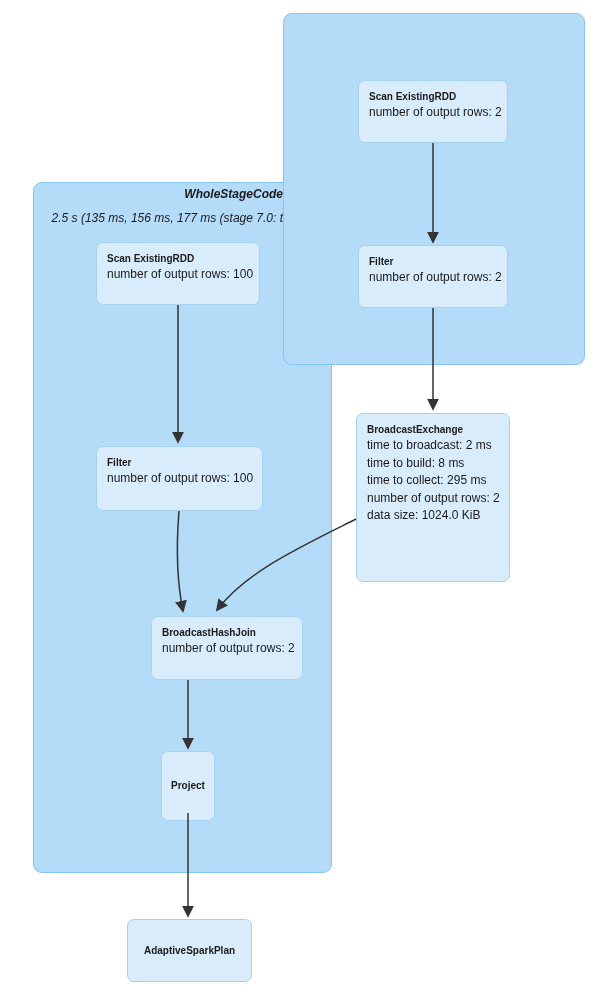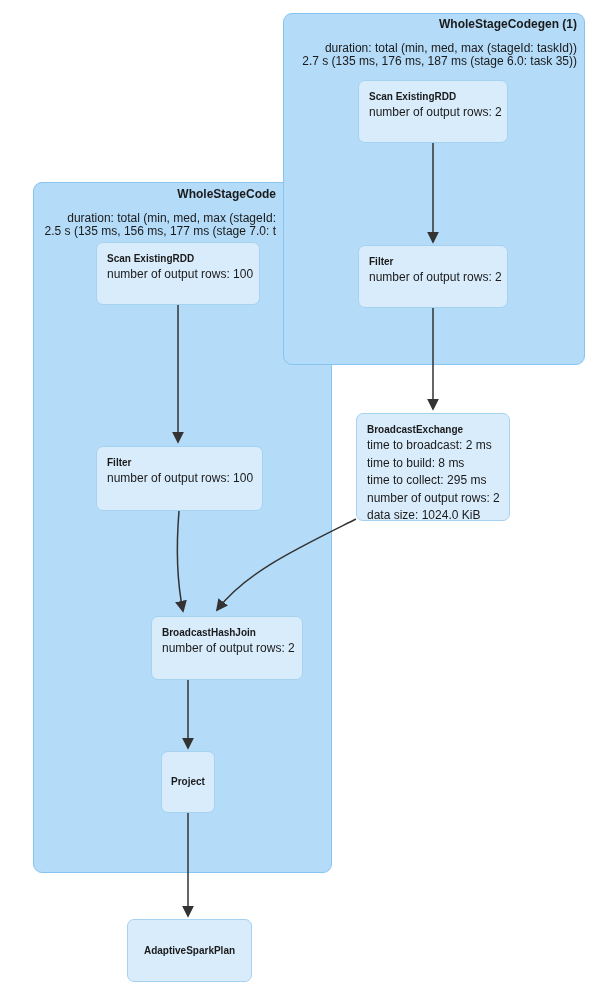--- a/index.html
+++ b/index.html
@@ -65,54 +65,48 @@
     width:614px;height:997px;
     pointer-events:none;
     z-index:50;
   }
   .edge{stroke:#333333;stroke-width:1.5;fill:none;}
 
   
   #cluster-left {left:33px;  top:182px; width:299px; height:691px;}
   #cluster-right{left:283px; top:13px;  width:302px; height:352px;}
 
-  #cluster-left-label {left:26px;  top:187px; width:250px;}
+  #cluster-left-label {left:33px;  top:187px; width:250px;font-style:italic;}
   #cluster-right-label{left:293px; top:17px;  width:284px;}
 
   
   #node-scan1  {left:358px; top:80px;  width:150px; height:63px;}
   #node-filter1{left:358px; top:245px; width:150px; height:63px;}
-  #node-bexch  {left:356px; top:413px; width:154px; height:108px;}
+  #node-bexch  {left:356px; top:413px; width:154px; height:169px;}
   #node-scan2  {left:96px;  top:242px; width:164px; height:63px;}
   #node-filter2{left:96px;  top:446px; width:167px; height:65px;}
   #node-bhj    {left:113px; top:616px; width:152px; height:64px;margin-left:38px;}
-  #node-proj   {left:161px; top:751px; width:54px;  height:62px;}
+  #node-proj   {left:161px; top:751px; width:54px;  height:70px;}
   #node-asp    {left:127px; top:919px; width:125px; height:63px;text-align:center;}
 
   .z-top{z-index:20;}
   .z-mid{z-index:10;}
 </style>
 </head>
 <body>
 
 <div id="canvas">
 
   <div id="cluster-left" class="cluster z-mid"></div>
   <div id="cluster-left-label" class="cluster-label z-mid">
     <span class="cluster-title">WholeStageCode</span>
-    <span class="cluster-duration">duration: total (min, med, max (stageId:</span>
     <span class="cluster-duration">2.5 s (135 ms, 156 ms, 177 ms (stage 7.0: t</span>
   </div>
 
   <div id="cluster-right" class="cluster z-top"></div>
-  <div id="cluster-right-label" class="cluster-label z-top">
-    <span class="cluster-title">WholeStageCodegen (1)</span>
-    <span class="cluster-duration">duration: total (min, med, max (stageId: taskId))</span>
-    <span class="cluster-duration">2.7 s (135 ms, 176 ms, 187 ms (stage 6.0: task 35))</span>
-  </div>
 
   <div id="node-scan1" class="node z-top">
     <span class="node-title">Scan ExistingRDD</span>
     <span class="node-metrics">
       <span class="node-metric">number of output rows: 2</span>
     </span>
   </div>
 
   <div id="node-filter1" class="node z-top">
     <span class="node-title">Filter</span>

